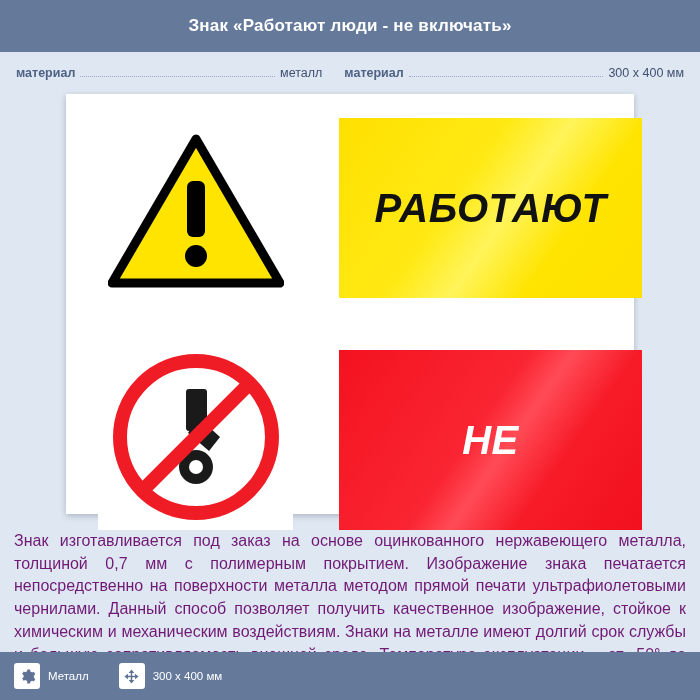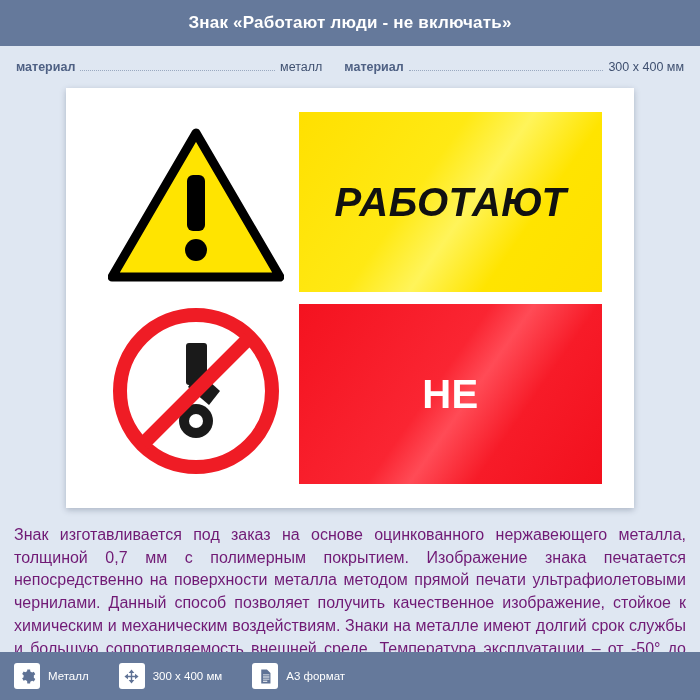--- a/index.html
+++ b/index.html
@@ -15,21 +15,21 @@
   }
   .page {
     position: relative;
     width: 700px;
     height: 700px;
     background: #dfe7f2;
   }
 
   
   .header {
-    height: 46px;
+    height: 52px;
     background: #65799b;
     display: flex;
     align-items: center;
     justify-content: center;
   }
   .header-title {
     color: #ffffff;
     font-size: 17px;
     font-weight: bold;
     letter-spacing: 0.2px;
@@ -86,20 +86,21 @@
     position: absolute;
     left: 32px;
     top: 24px;
     width: 504px;
     height: 372px;
     display: grid;
     grid-template-columns: 195px 309px;
     grid-template-rows: 186px 186px;
     column-gap: 0;
     row-gap: 0;
+    gap: 40px;
   }
   .cell {
     position: relative;
     display: flex;
     align-items: center;
     justify-content: center;
   }
   
   .panel-yellow {
     background: #ffe400;
@@ -117,20 +118,21 @@
   }
   
   .panel-red {
     background: #f71b28;
     background: linear-gradient(125deg,#f4121f 0%, #fa2532 45%, #ff4b56 55%, #f71b28 70%, #f2101d 100%);
     margin: 6px 0 0 6px;
   }
   .panel-red .panel-text {
     color: #ffffff;
     font-weight: bold;
+    font-style: italic;
     font-size: 40px;
     line-height: 1.05;
     text-align: right;
     letter-spacing: 0.5px;
   }
   .icon-cell { background: #ffffff; }
 
   
   .description {
     margin: 16px 14px 7px 14px;
@@ -254,25 +256,16 @@
         <svg width="17" height="17" viewBox="0 0 24 24">
           <g fill="#5f7295">
             <polygon points="2,12 7,8 7,11 17,11 17,8 22,12 17,16 17,13 7,13 7,16"></polygon>
             <polygon points="12,2 16,7 13,7 13,17 16,17 12,22 8,17 11,17 11,7 8,7"></polygon>
           </g>
         </svg>
       </div>
       <span class="foot-label">300 x 400 мм</span>
     </div>
 
-    <div class="foot-item">
-      <div class="foot-ico">
-        <svg width="17" height="17" viewBox="0 0 24 24">
-          <path fill="#5f7295" d="M6 2h8l5 5v15H6z"></path>
-          <path fill="#ffffff" d="M8.5 9h9v1.3h-9zm0 3h9v1.3h-9zm0 3h9v1.3h-9zm0 3h6v1.3h-6z"></path>
-        </svg>
-      </div>
-      <span class="foot-label">A3 формат</span>
-    </div>
 
   </div>
 
 </div>
 
 </body></html>

